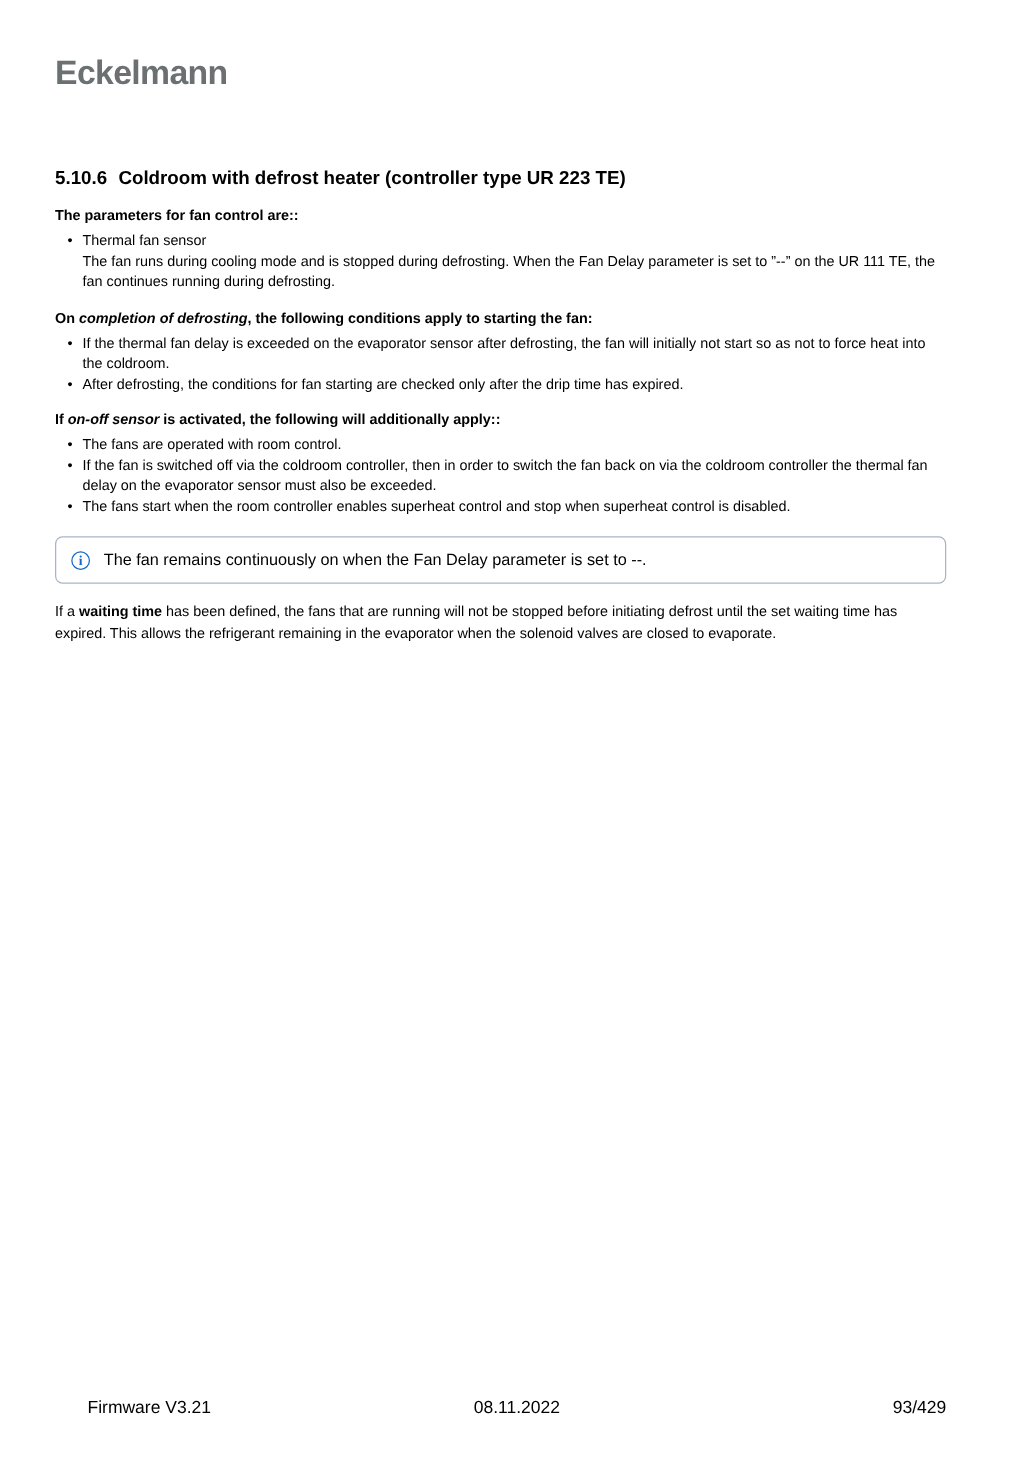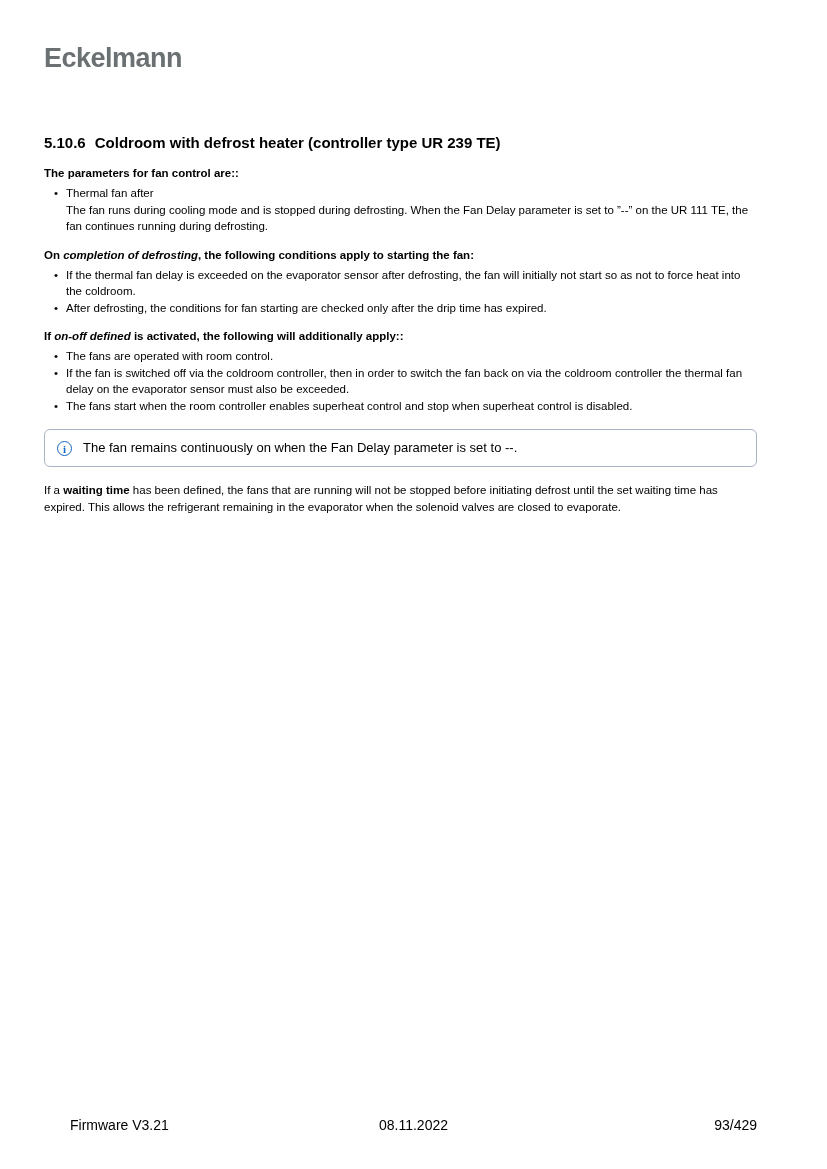--- a/index.html
+++ b/index.html
@@ -97,30 +97,30 @@
   .footer .right { text-align: right; }
 </style>
 </head>
 <body>
 
 <div class="page">
 
   <div class="logo">Eckelmann</div>
 
   <div class="section-heading">
-    <span class="num">5.10.6</span><span>Coldroom with defrost heater (controller type UR 239 TE)</span>
+    <span class="num">5.10.6</span><span>Coldroom with defrost heater (controller type UR 223 TE)</span>
   </div>
 
   <div class="lead">The parameters for fan control are::</div>
 
   <ul class="bullets">
     <li class="bullet-item">
       <span class="bullet-marker">•</span>
       <div class="bullet-text">
-        <div>Thermal fan after</div>
+        <div>Thermal fan sensor</div>
         <div>The fan runs during cooling mode and is stopped during defrosting. When the Fan Delay parameter is set to ”--” on the UR 111 TE, the fan continues running during defrosting.</div>
       </div>
     </li>
   </ul>
 
   <div class="lead">
     <span>On </span><span class="em">completion of defrosting</span><span>, the following conditions apply to starting the fan:</span>
   </div>
 
   <ul class="bullets">
@@ -128,21 +128,21 @@
       <span class="bullet-marker">•</span>
       <div class="bullet-text">If the thermal fan delay is exceeded on the evaporator sensor after defrosting, the fan will initially not start so as not to force heat into the coldroom.</div>
     </li>
     <li class="bullet-item">
       <span class="bullet-marker">•</span>
       <div class="bullet-text">After defrosting, the conditions for fan starting are checked only after the drip time has expired.</div>
     </li>
   </ul>
 
   <div class="lead">
-    <span>If </span><span class="em">on-off defined</span><span> is activated, the following will additionally apply::</span>
+    <span>If </span><span class="em">on-off sensor</span><span> is activated, the following will additionally apply::</span>
   </div>
 
   <ul class="bullets">
     <li class="bullet-item">
       <span class="bullet-marker">•</span>
       <div class="bullet-text">The fans are operated with room control.</div>
     </li>
     <li class="bullet-item">
       <span class="bullet-marker">•</span>
       <div class="bullet-text">If the fan is switched off via the coldroom controller, then in order to switch the fan back on via the coldroom controller the thermal fan delay on the evaporator sensor must also be exceeded.</div>

